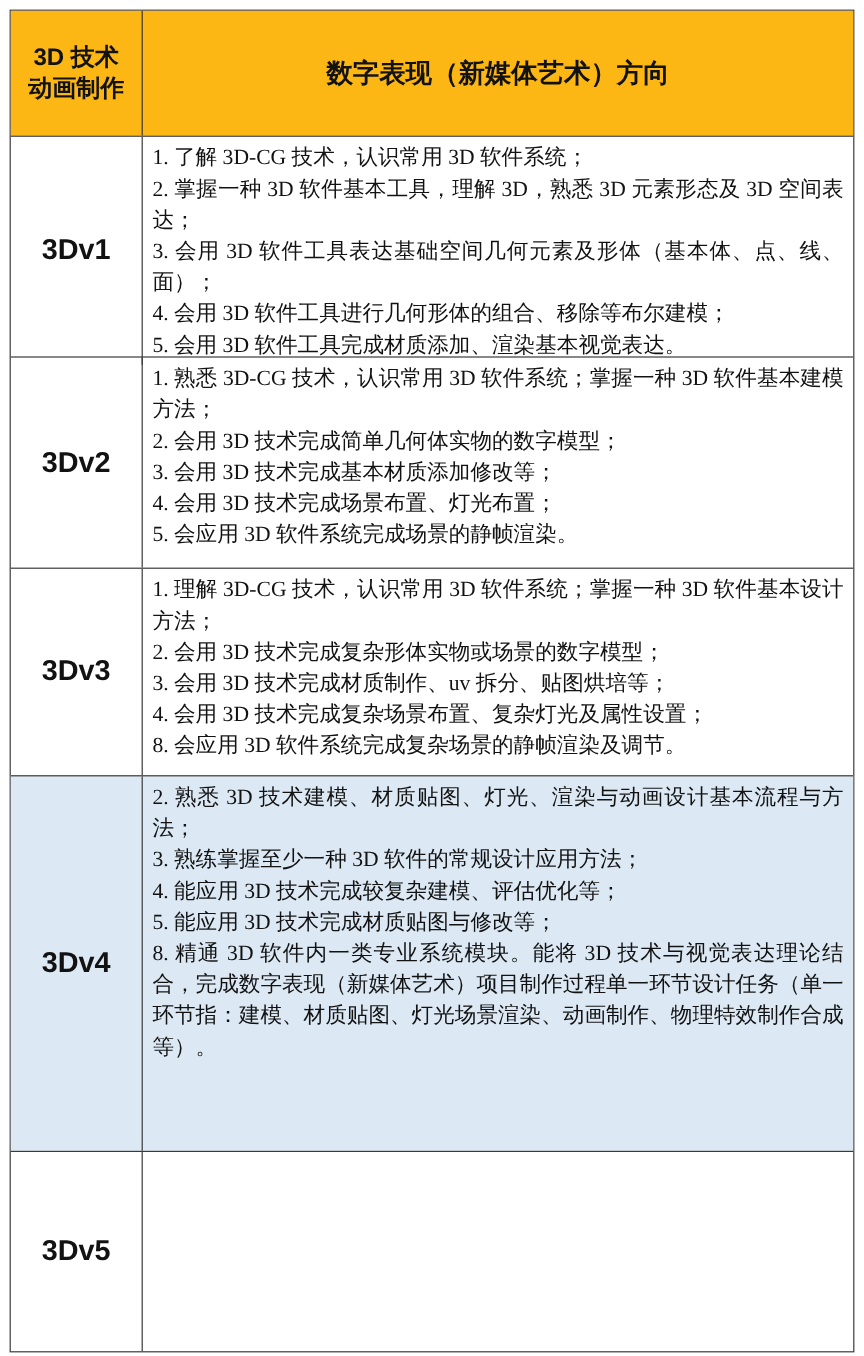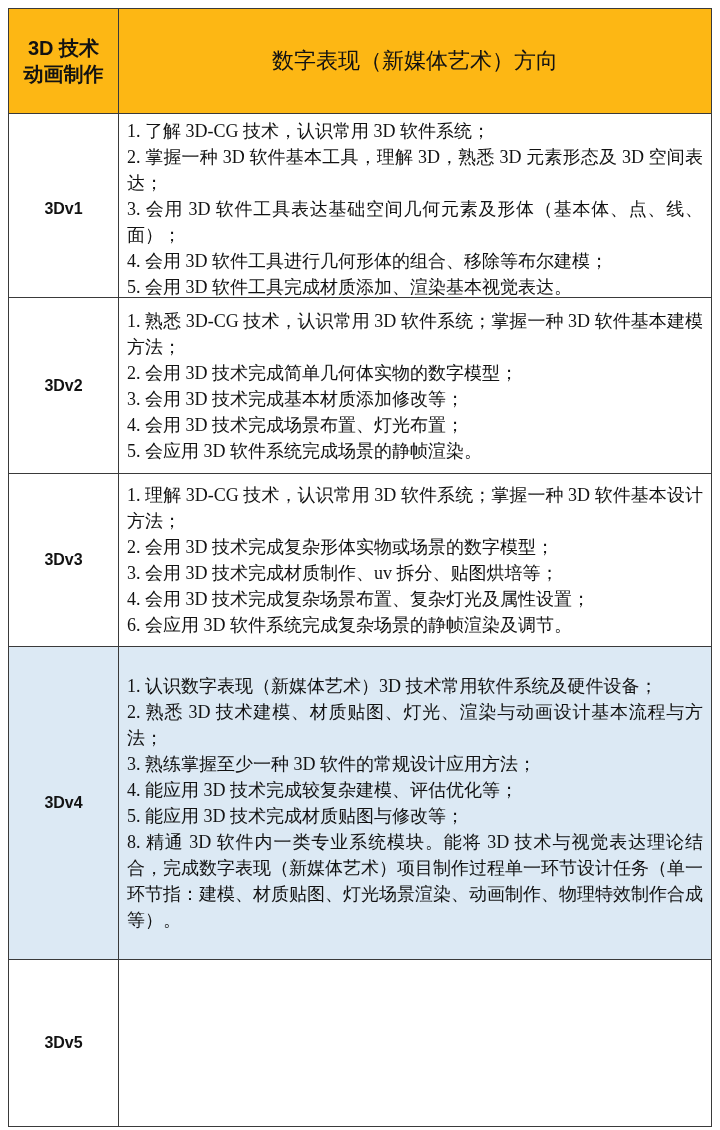--- a/index.html
+++ b/index.html
@@ -27,26 +27,26 @@
   }
   .row:first-child { border-top: none; }
   .level-cell {
     border-right: 1px solid var(--border, #3a3a3a);
     display: flex;
     flex-direction: column;
     align-items: center;
     justify-content: center;
     font-family: "Liberation Sans", "DejaVu Sans", sans-serif;
     font-weight: bold;
-    font-size: 16px;
+    font-size: 24px;
   }
   .content-cell {
     display: flex;
     flex-direction: column;
-    justify-content: center;
+    justify-content: flex-start;
     padding: 4px 8px;
     font-size: 18px;
     line-height: 26px;
   }
   .content-item {
     text-align: justify;
     text-justify: inter-character;
   }
   .header-row {
     background: var(--header-bg, #fdb714);
@@ -54,21 +54,21 @@
   }
   .header-level {
     gap: 4px;
     font-size: 20px;
     line-height: 22px;
   }
   .header-direction {
     align-items: center;
     justify-content: center;
     font-family: "Liberation Sans", "DejaVu Sans", sans-serif;
-    font-weight: normal;
+    font-weight: bold;
     font-size: 22px;
   }
   .r1 { height: 183px; }
   .r2 { height: 175px; }
   .r3 { height: 172px; }
   .r4 { height: 312px; }
   .r5 { height: 166px; }
   .highlight { background: var(--highlight-row-bg, #dce9f4); }
 </style>
 </head>
@@ -108,28 +108,27 @@
     </div>
   </div>
 
   <div class="row r3">
     <div class="level-cell">3Dv3</div>
     <div class="content-cell">
       <div class="content-item">1. 理解 3D-CG 技术，认识常用 3D 软件系统；掌握一种 3D 软件基本设计方法；</div>
       <div class="content-item">2. 会用 3D 技术完成复杂形体实物或场景的数字模型；</div>
       <div class="content-item">3. 会用 3D 技术完成材质制作、uv 拆分、贴图烘培等；</div>
       <div class="content-item">4. 会用 3D 技术完成复杂场景布置、复杂灯光及属性设置；</div>
-      <div class="content-item">6. 会应用 3D 软件系统完成复杂场景的静帧渲染及调节。</div>
+      <div class="content-item">8. 会应用 3D 软件系统完成复杂场景的静帧渲染及调节。</div>
     </div>
   </div>
 
   <div class="row r4 highlight">
     <div class="level-cell">3Dv4</div>
     <div class="content-cell">
-      <div class="content-item">1. 认识数字表现（新媒体艺术）3D 技术常用软件系统及硬件设备；</div>
       <div class="content-item">2. 熟悉 3D 技术建模、材质贴图、灯光、渲染与动画设计基本流程与方法；</div>
       <div class="content-item">3. 熟练掌握至少一种 3D 软件的常规设计应用方法；</div>
       <div class="content-item">4. 能应用 3D 技术完成较复杂建模、评估优化等；</div>
       <div class="content-item">5. 能应用 3D 技术完成材质贴图与修改等；</div>
       <div class="content-item">8. 精通 3D 软件内一类专业系统模块。能将 3D 技术与视觉表达理论结合，完成数字表现（新媒体艺术）项目制作过程单一环节设计任务（单一环节指：建模、材质贴图、灯光场景渲染、动画制作、物理特效制作合成等）。</div>
     </div>
   </div>
 
   <div class="row r5">
     <div class="level-cell">3Dv5</div>

